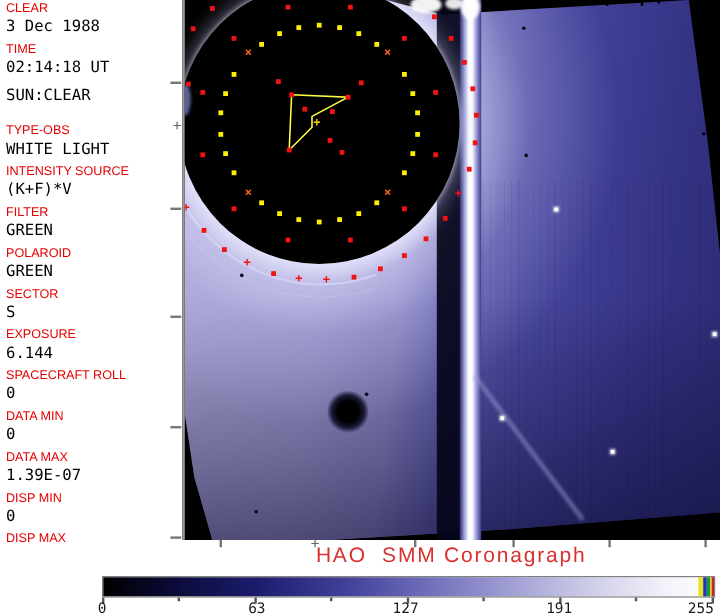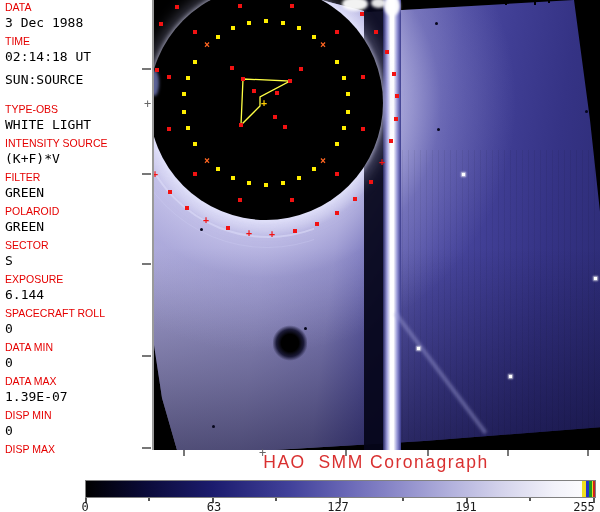--- a/index.html
+++ b/index.html
@@ -58,29 +58,29 @@
   .clabel{position:absolute;top:500px;transform:translateX(-50%);color:#1a1a1a;
         font:12px "DejaVu Sans Mono",monospace;}
 </style>
 </head>
 <body>
 
 <div class="page">
 
   <aside class="sidebar">
     <div class="field">
-      <div class="lbl">DATA</div>
+      <div class="lbl">CLEAR</div>
       <div class="val">3 Dec 1988</div>
     </div>
     <div class="field">
       <div class="lbl">TIME</div>
       <div class="val">02:14:18 UT</div>
     </div>
     <div class="field">
-      <div class="val">SUN:SOURCE</div>
+      <div class="val">SUN:CLEAR</div>
     </div>
     <div class="field">
       <div class="lbl">TYPE-OBS</div>
       <div class="val">WHITE LIGHT</div>
     </div>
     <div class="field">
       <div class="lbl">INTENSITY SOURCE</div>
       <div class="val">(K+F)*V</div>
     </div>
     <div class="field">

